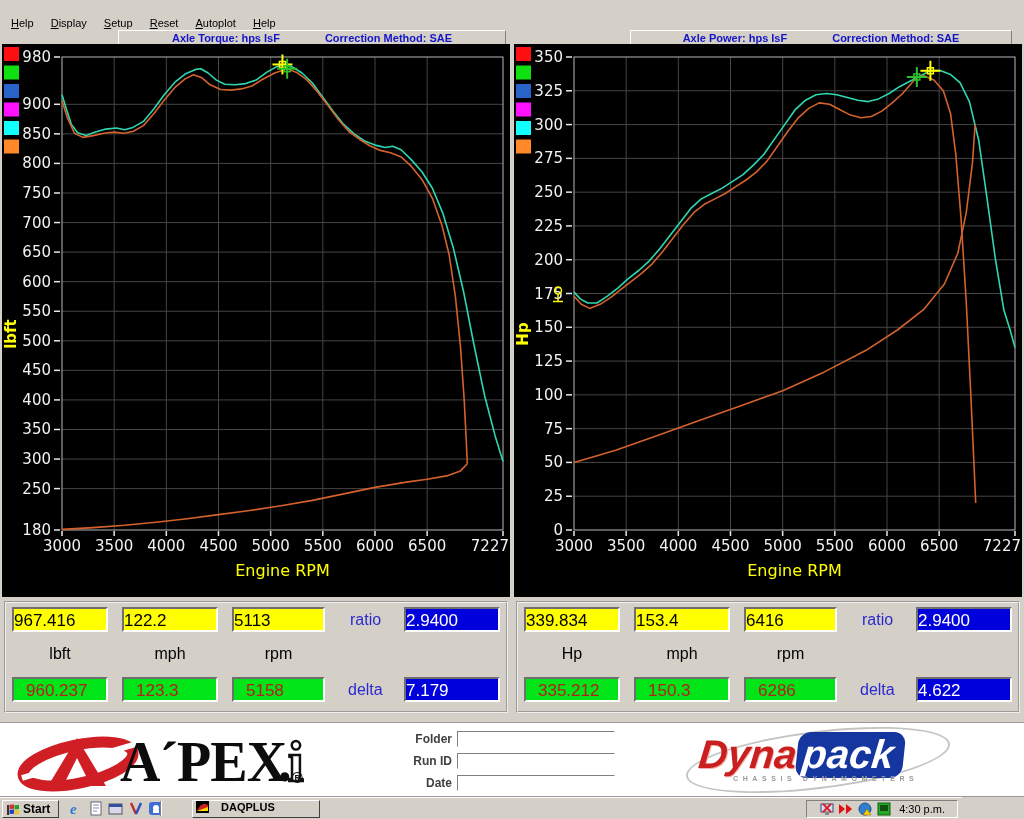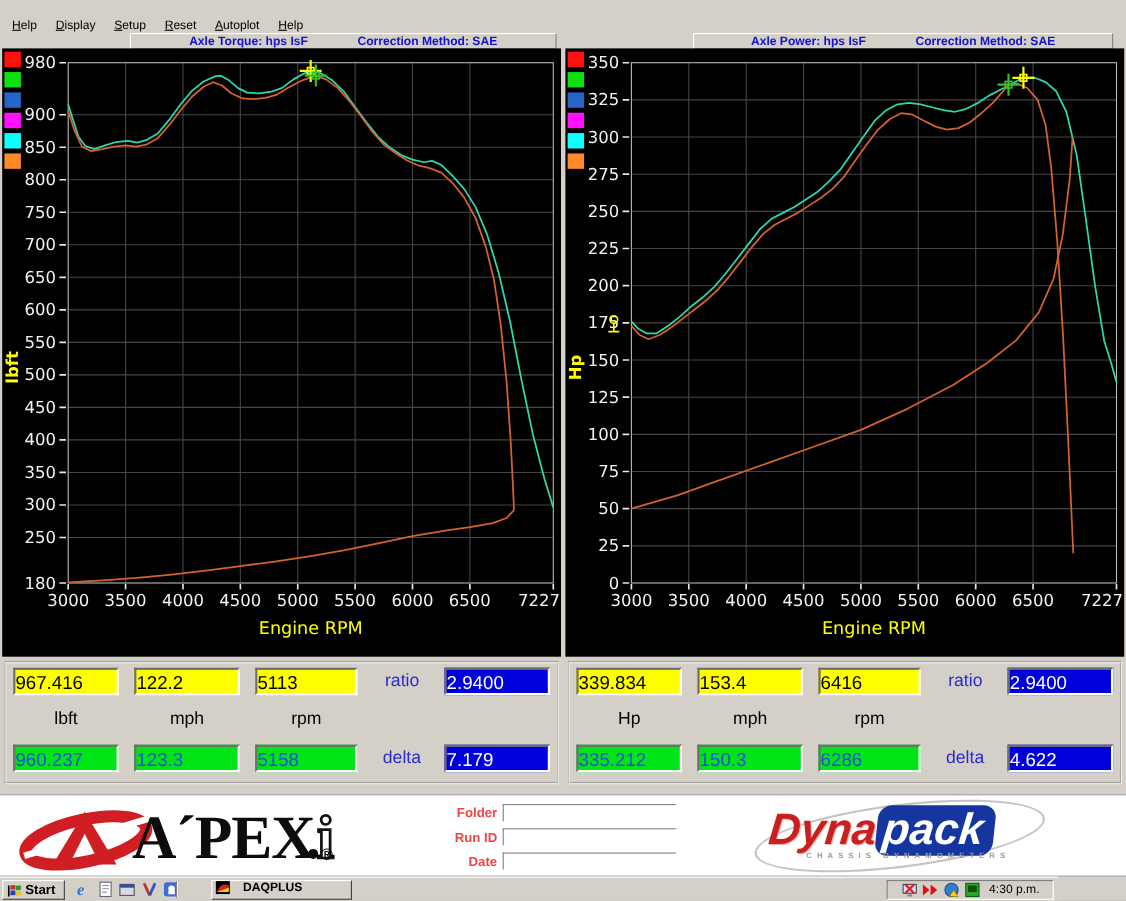--- a/index.html
+++ b/index.html
@@ -32,40 +32,40 @@
   .chart-panel{position:absolute;top:44px;width:508px;height:553px;background:#000;}
   #chart0{left:2px;} #chart1{left:514px;}
   .cht{font-family:"DejaVu Sans",sans-serif;}
 
   
   .readout{position:absolute;top:601px;width:500px;height:108px;border:2px groove #efefef;}
   #ro0{left:4px;} #ro1{left:516px;}
   .vbox{position:absolute;height:25px;font-size:17px;line-height:23px;text-align:left;
     padding-right:4px;box-sizing:border-box;border:2px solid;border-color:#6f6f6f #fdfdfd #fdfdfd #6f6f6f;}
   .vbox.yellow{background:#ffff00;color:#000;}
-  .vbox.green{background:#00e418;color:#1d4ed8;}
+  .vbox.green{background:#00e418;color:#b91c1c;padding-left:12px;}
   .vbox.blue{background:#0000dc;color:#fff;}
   .c1{left:6px;width:96px;} .c2{left:116px;width:96px;} .c3{left:226px;width:93px;} .cb{left:398px;width:96px;}
   .rowT{top:4px;} .rowB{top:74px;}
   .unit-label{position:absolute;top:42px;font-size:16px;color:#000;text-align:center;}
   .rd-label{position:absolute;color:#2a2ad0;font-size:16px;}
   .ratio-pos{left:344px;top:8px;} .delta-pos{left:342px;top:78px;}
 
   
   .footer{position:absolute;left:0;top:722px;width:1024px;height:75px;background:#fff;
     border-top:1px solid #9a9a9a;border-bottom:1px solid #9a9a9a;box-sizing:border-box;}
   .apex{position:absolute;left:16px;top:5px;height:64px;display:flex;align-items:flex-end;}
   .apex-text{font-family:"Liberation Serif",serif;font-weight:bold;font-size:56px;line-height:60px;
     color:#0c0c0c;letter-spacing:-1px;margin-left:-26px;}
   .apex-i{font-family:"Liberation Serif",serif;font-weight:bold;font-size:56px;line-height:60px;
     color:#fff;-webkit-text-stroke:2.5px #111;margin-left:2px;}
   .apex-reg{font-size:15px;color:#111;align-self:flex-end;margin:0 0 6px 1px;font-weight:bold;}
   .field-row{position:absolute;left:378px;display:flex;align-items:center;height:18px;}
   .fr0{top:7px;} .fr1{top:29px;} .fr2{top:51px;}
-  .field-label{width:74px;text-align:right;font-size:12px;font-weight:bold;color:#ef4444;margin-right:5px;}
+  .field-label{width:74px;text-align:right;font-size:12px;font-weight:bold;color:#404040;margin-right:5px;}
   .field-input{width:152px;height:14px;border:1px solid;border-color:#808080 #fff #fff #808080;
     background:#fff;font-size:11px;padding:0 2px;}
   .dynapack{position:absolute;left:693px;top:8px;width:255px;height:60px;}
   .dyn-ellipse{position:absolute;left:-8px;top:0px;width:262px;height:54px;border:2px solid #c4c4c4;
     border-radius:50%;transform:rotate(-7deg);}
   .dyn-text{position:absolute;left:6px;top:0px;font-style:italic;font-weight:bold;font-size:40px;
     line-height:46px;transform:skewX(-6deg);white-space:nowrap;}
   .dyn1{color:#c9201f;text-shadow:1px 1px 0 #f3b0ae;}
   .dyn2{color:#fff;background:#16369f;border-radius:12px;padding:0 10px 2px 6px;}
   .dyn-sub{position:absolute;left:40px;top:44px;font-size:7px;font-weight:bold;letter-spacing:4.6px;

